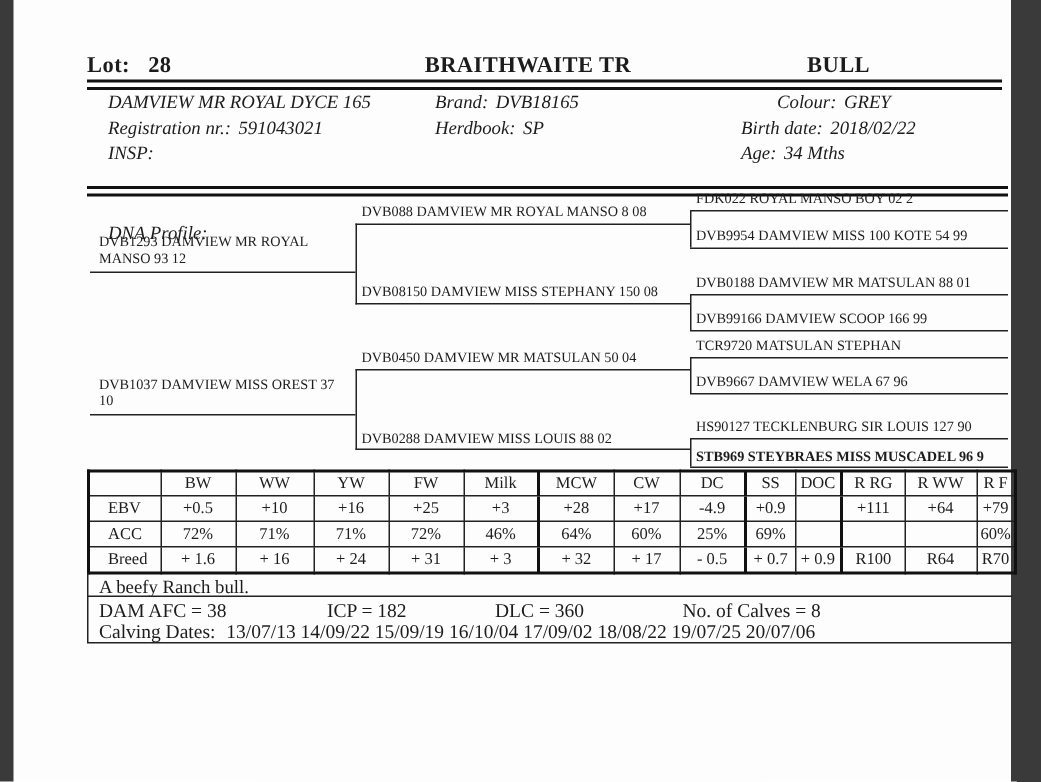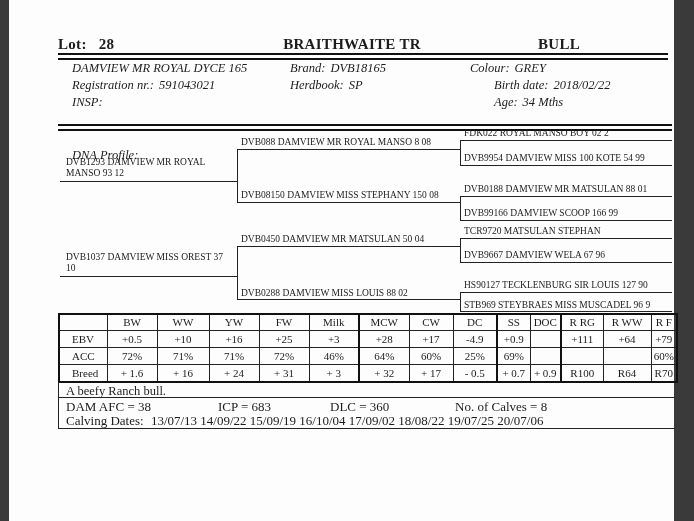--- a/index.html
+++ b/index.html
@@ -46,21 +46,21 @@
     <span style="margin-left:8px;">28</span>
   </div>
   <div class="abs hdr" style="left:352px;top:36px;transform:translateX(-50%);">BRAITHWAITE TR</div>
   <div class="abs hdr" style="left:538px;top:36px;">BULL</div>
   <div class="rule-double" style="left:58px;top:53px;width:610px;"></div>
 
   <div class="abs info" style="left:72px;top:61px;">DAMVIEW MR ROYAL DYCE 165</div>
   <div class="abs info" style="left:290px;top:61px;">
     <span class="lab">Brand:</span><span>DVB18165</span>
   </div>
-  <div class="abs info" style="left:470px;top:61px;">
+  <div class="abs info" style="left:518px;top:61px;">
     <span class="lab">Colour:</span><span>GREY</span>
   </div>
 
   <div class="abs info" style="left:72px;top:78px;">
     <span class="lab">Registration nr.:</span><span>591043021</span>
   </div>
   <div class="abs info" style="left:290px;top:78px;">
     <span class="lab">Herdbook:</span><span>SP</span>
   </div>
   <div class="abs info" style="left:494px;top:78px;">
@@ -95,21 +95,21 @@
   <div class="vline" style="left:237px;top:149px;height:54px;"></div>
   <div class="vline" style="left:237px;top:246px;height:54px;"></div>
 
   <div class="abs ped" style="left:464px;top:128px;">FDK022 ROYAL MANSO BOY 02 2</div>
   <div class="abs ped" style="left:464px;top:153px;">DVB9954 DAMVIEW MISS 100 KOTE 54 99</div>
   <div class="abs ped" style="left:464px;top:184px;">DVB0188 DAMVIEW MR MATSULAN 88 01</div>
   <div class="abs ped" style="left:464px;top:208px;">DVB99166 DAMVIEW SCOOP 166 99</div>
   <div class="abs ped" style="left:464px;top:226px;">TCR9720 MATSULAN STEPHAN</div>
   <div class="abs ped" style="left:464px;top:250px;">DVB9667 DAMVIEW WELA 67 96</div>
   <div class="abs ped" style="left:464px;top:280px;">HS90127 TECKLENBURG SIR LOUIS 127 90</div>
-  <div class="abs ped" style="left:464px;top:300px;">STB969 STEYBRAES MISS MUSCADEL 96 9</div>
+  <div class="abs ped" style="left:464px;top:300px;font-weight:bold;">STB969 STEYBRAES MISS MUSCADEL 96 9</div>
   <div class="rule-thin" style="left:460px;top:140px;width:212px;"></div>
   <div class="rule-thin" style="left:460px;top:165px;width:212px;"></div>
   <div class="rule-thin" style="left:460px;top:196px;width:212px;"></div>
   <div class="rule-thin" style="left:460px;top:220px;width:212px;"></div>
   <div class="rule-thin" style="left:460px;top:238px;width:212px;"></div>
   <div class="rule-thin" style="left:460px;top:262px;width:212px;"></div>
   <div class="rule-thin" style="left:460px;top:292px;width:212px;"></div>
   <div class="rule-thin" style="left:460px;top:311px;width:212px;"></div>
   <div class="vline" style="left:460px;top:140px;height:25px;"></div>
   <div class="vline" style="left:460px;top:196px;height:24px;"></div>
@@ -199,21 +199,21 @@
       <td>R70</td>
     </tr>
   </tbody>
     </table>
 
   <div class="vline" style="left:58px;top:382px;height:46px;"></div>
   <div class="abs note" style="left:66px;top:384px;">A beefy Ranch bull.</div>
   <div class="rule-thin" style="left:58px;top:397px;width:617px;"></div>
 
   <div class="abs stats" style="left:66px;top:399px;">DAM AFC = 38</div>
-  <div class="abs stats" style="left:218px;top:399px;">ICP = 683</div>
+  <div class="abs stats" style="left:218px;top:399px;">ICP = 182</div>
   <div class="abs stats" style="left:330px;top:399px;">DLC = 360</div>
   <div class="abs stats" style="left:455px;top:399px;">No. of Calves = 8</div>
 
   <div class="abs stats" style="left:66px;top:413px;">
     <span>Calving Dates:</span>
     <span style="margin-left:4px;">13/07/13  14/09/22  15/09/19  16/10/04  17/09/02  18/08/22  19/07/25  20/07/06</span>
   </div>
   <div class="rule-thin" style="left:58px;top:428px;width:617px;"></div>
 </div>
 

